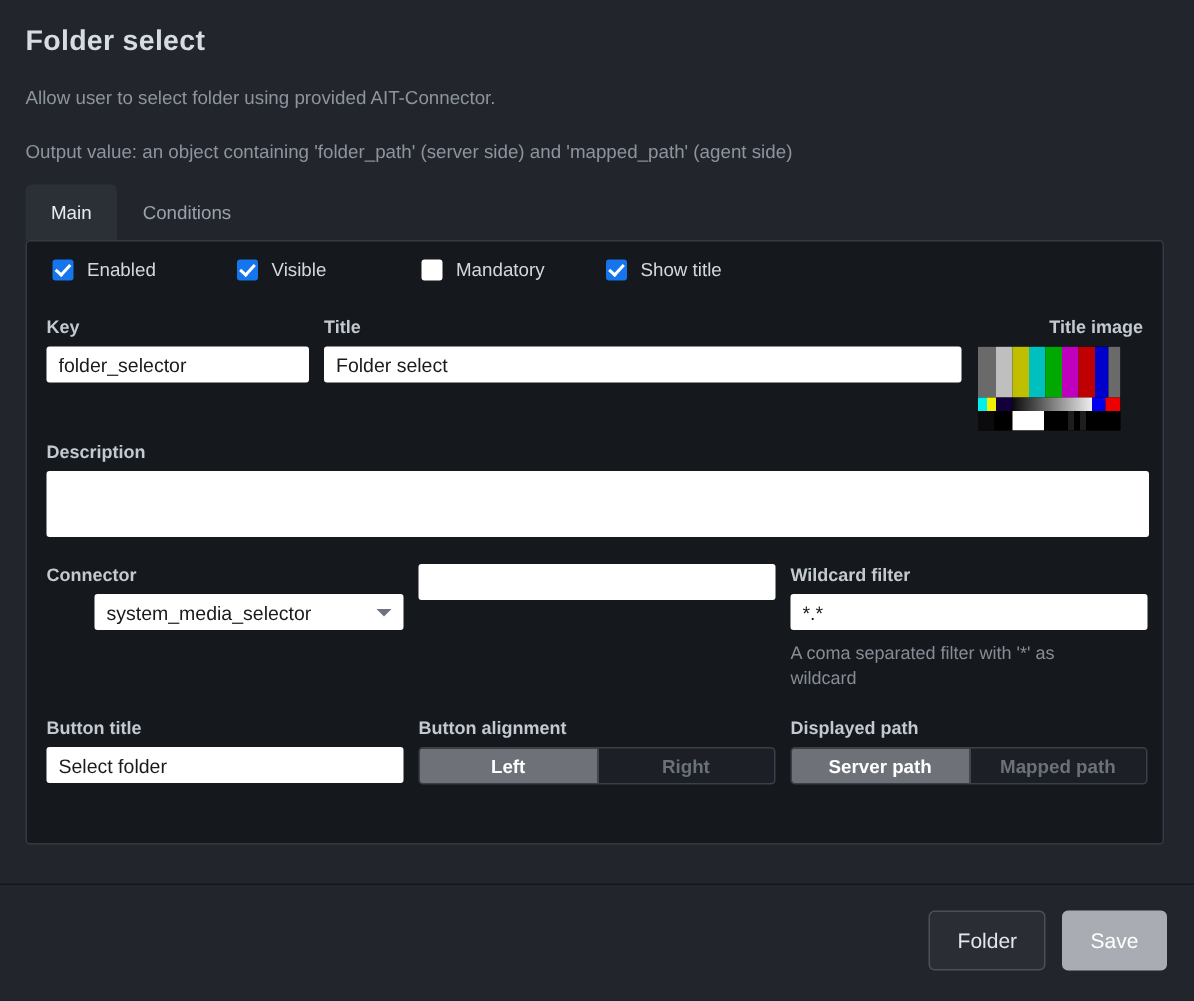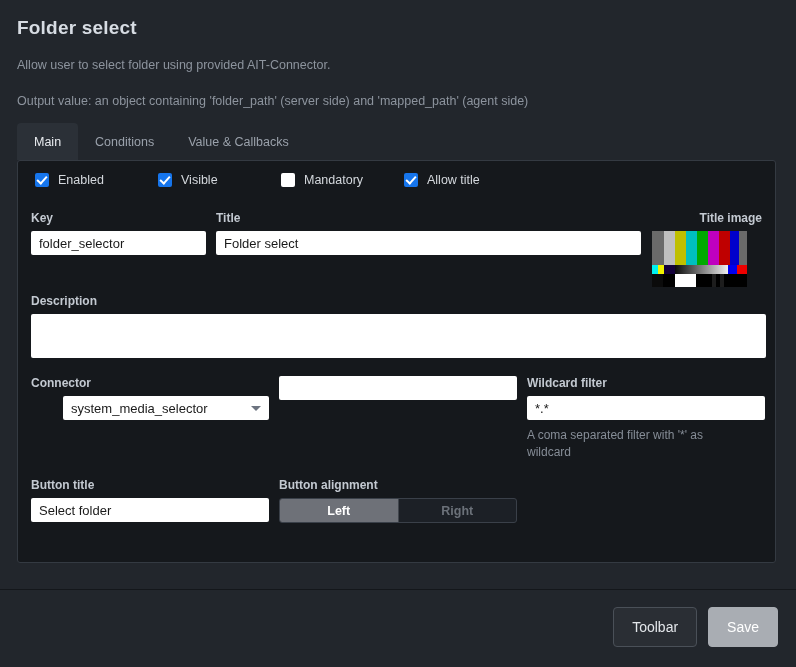--- a/index.html
+++ b/index.html
@@ -282,41 +282,40 @@
 
 <div class="page">
 
   <div class="page-title">Folder select</div>
   <div class="subtitle line1">Allow user to select folder using provided AIT-Connector.</div>
   <div class="subtitle line2">Output value: an object containing 'folder_path' (server side) and 'mapped_path' (agent side)</div>
 
   <div class="tabbar">
     <div class="tab active">Main</div>
     <div class="tab">Conditions</div>
-    <div class="tab">Value &amp; Callbacks</div>
   </div>
 
   <div class="panel">
 
     <div class="checkrow">
       <div class="checkitem" style="left:17px;">
         <span class="cb checked"></span>
         <span class="cb-label">Enabled</span>
       </div>
       <div class="checkitem" style="left:140px;">
         <span class="cb checked"></span>
         <span class="cb-label">Visible</span>
       </div>
       <div class="checkitem" style="left:263px;">
         <span class="cb"></span>
         <span class="cb-label">Mandatory</span>
       </div>
       <div class="checkitem" style="left:386px;">
         <span class="cb checked"></span>
-        <span class="cb-label">Allow title</span>
+        <span class="cb-label">Show title</span>
       </div>
     </div>
 
     <div class="group row-key">
       <label class="field-label">Key</label>
       <input class="txt" type="text" value="folder_selector" style="">
     </div>
 
     <div class="group row-title">
       <label class="field-label">Title</label>
@@ -387,23 +386,30 @@
     </div>
 
     <div class="group row-align">
       <label class="field-label">Button alignment</label>
       <div class="seg">
         <button class="on">Left</button>
         <button>Right</button>
       </div>
     </div>
 
+    <div class="group row-path">
+      <label class="field-label">Displayed path</label>
+      <div class="seg">
+        <button class="on">Server path</button>
+        <button>Mapped path</button>
+      </div>
+    </div>
 
   </div>
 
   <div class="divider"></div>
 
   <div class="footer">
-    <button class="btn btn-cancel">Toolbar</button>
+    <button class="btn btn-cancel">Folder</button>
     <button class="btn btn-save">Save</button>
   </div>
 
 </div>
 
 </body></html>

